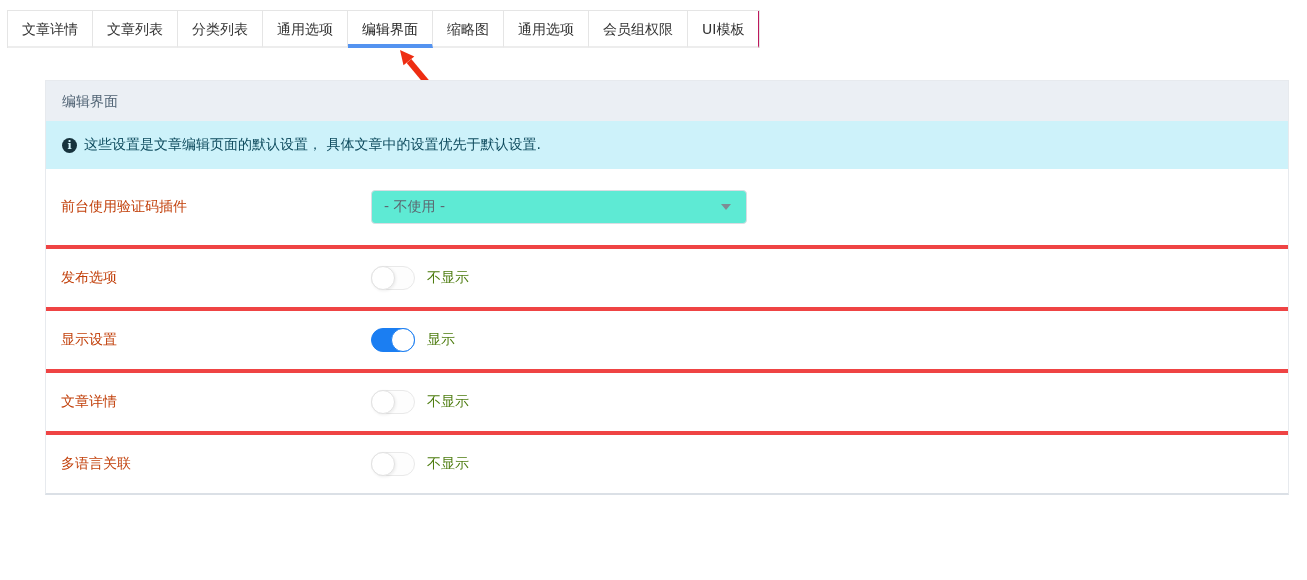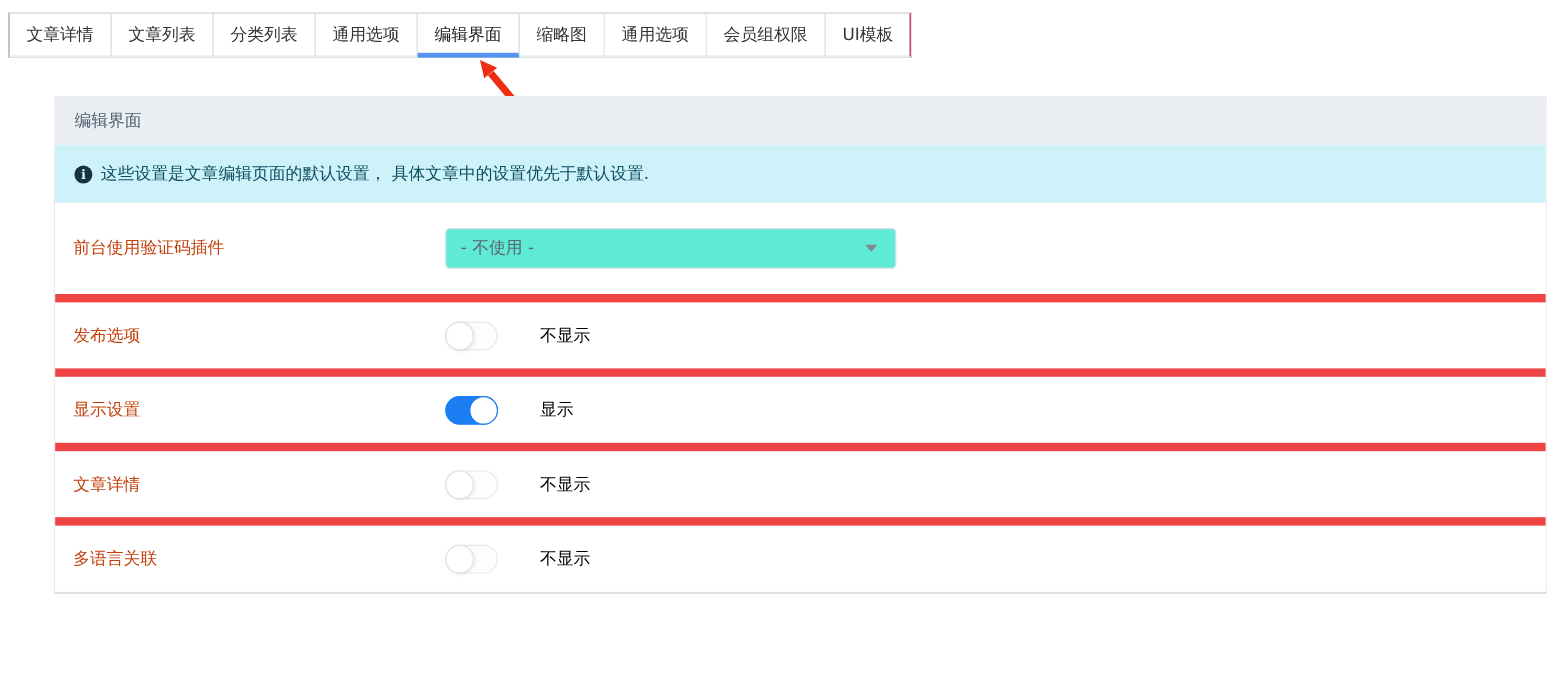--- a/index.html
+++ b/index.html
@@ -51,21 +51,21 @@
     background:#17333d; color:#d5f5fc;
     font-size:11px; font-weight:bold; font-family:"DejaVu Serif",serif;
     display:inline-flex; align-items:center; justify-content:center;
     flex:0 0 15px; margin-right:7px;
   }
 
   
   .row {
     display:flex; align-items:center;
     min-height:62px; padding:0 15px;
-    border-top:7px solid #ef4444; background:#fff;
+    border-top:4px solid #ef4444; background:#fff;
   }
   .row:first-child { border-top:none; }
   .row.tall { min-height:76px; }
   .row-label { width:310px; color:#c2410c; flex:0 0 310px; }
 
   .select {
     width:376px; height:34px; background:#5eead4;
     border:1px solid #d9dde3; border-radius:4px;
     position:relative; display:flex; align-items:center;
     padding:0 12px; color:#5c6670; cursor:pointer;
@@ -83,21 +83,21 @@
   }
   .toggle.off { background:#fdfdfd; border:1px solid #e9e9e9; }
   .toggle.on  { background:#1b7ef2; border:1px solid #1b7ef2; }
   .knob {
     position:absolute; top:-1px; width:24px; height:24px;
     border-radius:50%; background:#fff;
   }
   .toggle.off .knob { left:-1px; border:1px solid #e2e2e2; box-shadow:1px 1px 3px rgba(0,0,0,0.07); }
   .toggle.on  .knob { right:-1px; border:1px solid #1b7ef2; }
 
-  .value { margin-left:35px; color:#000000; }
+  .value { margin-left:12px; color:#4d7c0f; }
 </style>
 </head>
 <body>
 
 <nav class="tabbar">
     <div class="tab">
     <span>文章详情</span>
   </div>
     <div class="tab">
     <span>文章列表</span>

